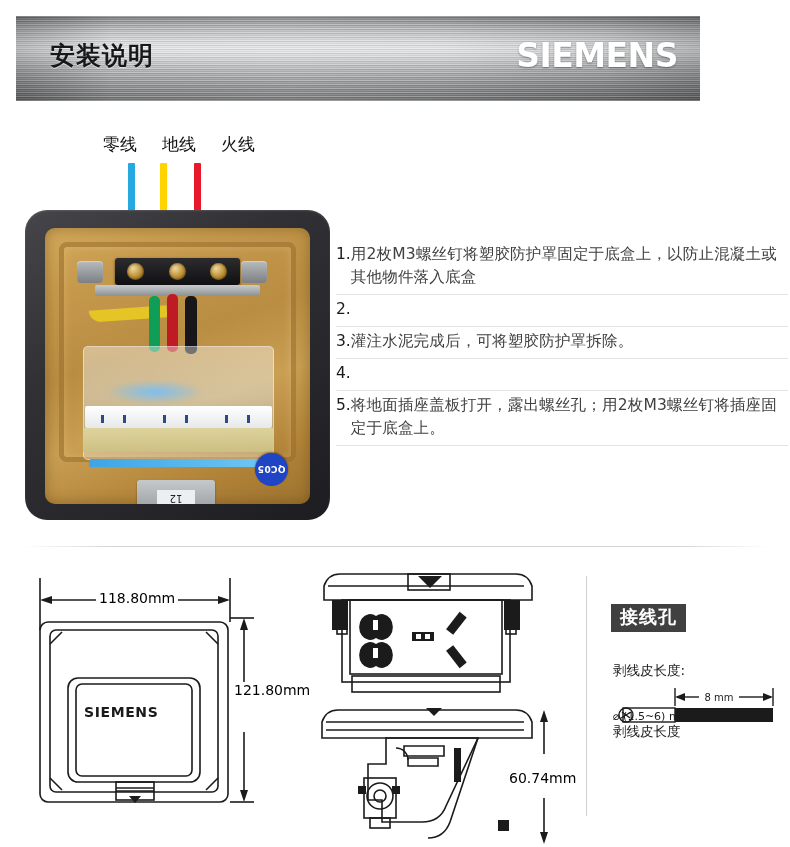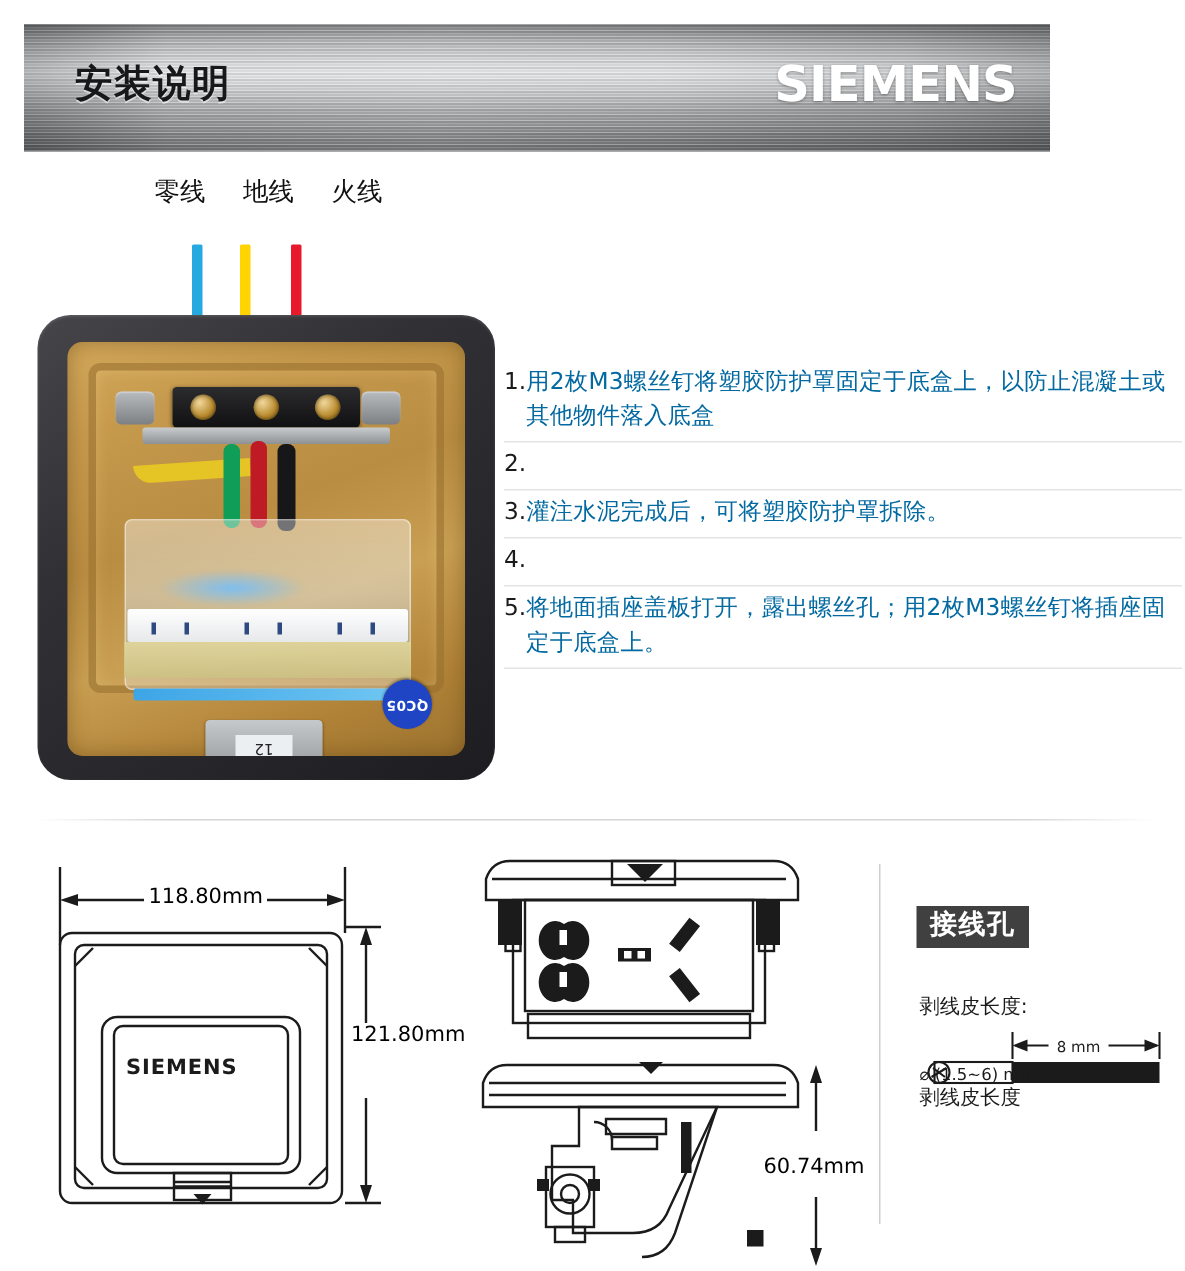--- a/index.html
+++ b/index.html
@@ -46,21 +46,21 @@
     position:absolute;right:22px;top:23px;
     font-size:33px;font-weight:700;color:#ffffff;
     letter-spacing:-0.5px;line-height:1;
     z-index:3;
     font-family:"DejaVu Sans","Liberation Sans",sans-serif;
     text-shadow:0 1px 2px rgba(0,0,0,0.35);
   }
 
   
   .wire-labels{
-    position:absolute;left:100px;top:120px;width:230px;height:26px;text-align:center;
+    position:absolute;left:100px;top:136px;width:230px;height:26px;text-align:center;
   }
   .wire-label{
     position:absolute;top:0;
     font-size:17px;color:#111;line-height:1;white-space:nowrap;
   }
   .wl0{left:3px;} .wl1{left:62px;} .wl2{left:121px;}
 
   .wire{position:absolute;width:7px;border-radius:1px;}
   .wire-blue  {left:128px;top:163px;height:90px;background:#26a9e0;}
   .wire-yellow{left:160px;top:163px;height:90px;background:#ffd400;}
@@ -187,21 +187,21 @@
     border-bottom:1px solid #e3e3e3;
     padding:3px 0 5px 0;
   }
   .step:last-child{border-bottom:1px solid #e3e3e3;}
   .step-num{
     flex:0 0 auto;
     font-size:15.5px;color:#1b1b1b;line-height:23px;white-space:nowrap;
   }
   .step-text{
     flex:1 1 auto;
-    font-size:15.5px;color:#0369a1;line-height:23px;
+    font-size:15.5px;color:#404040;line-height:23px;
     letter-spacing:.2px;
   }
 
   
   .divider{
     position:absolute;left:22px;top:546px;width:748px;height:1px;
     background:linear-gradient(to right,#ffffff,#d5d5d5 12%,#d5d5d5 88%,#ffffff);
   }
 
   

